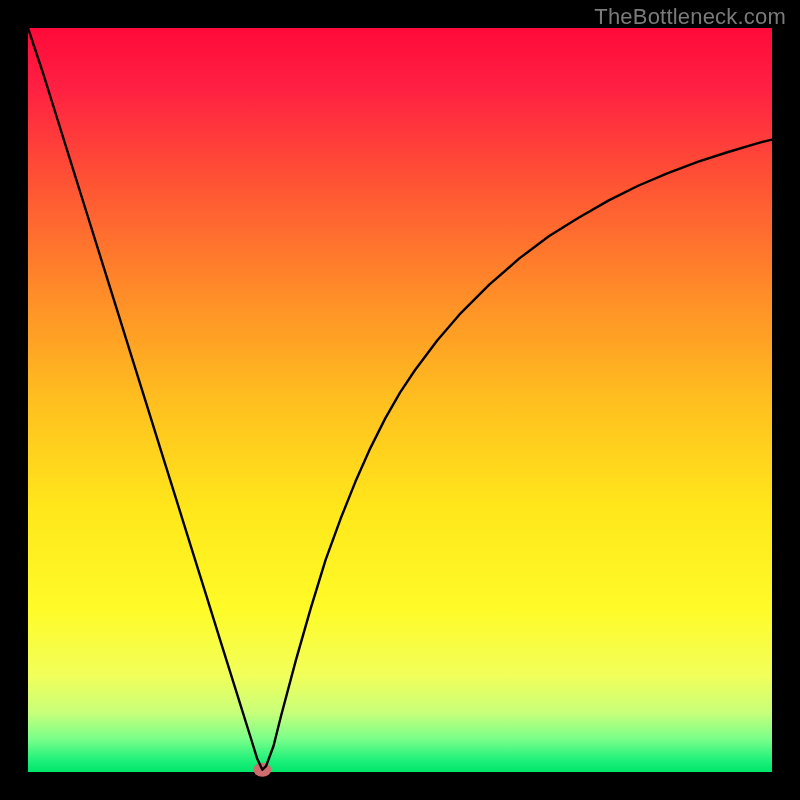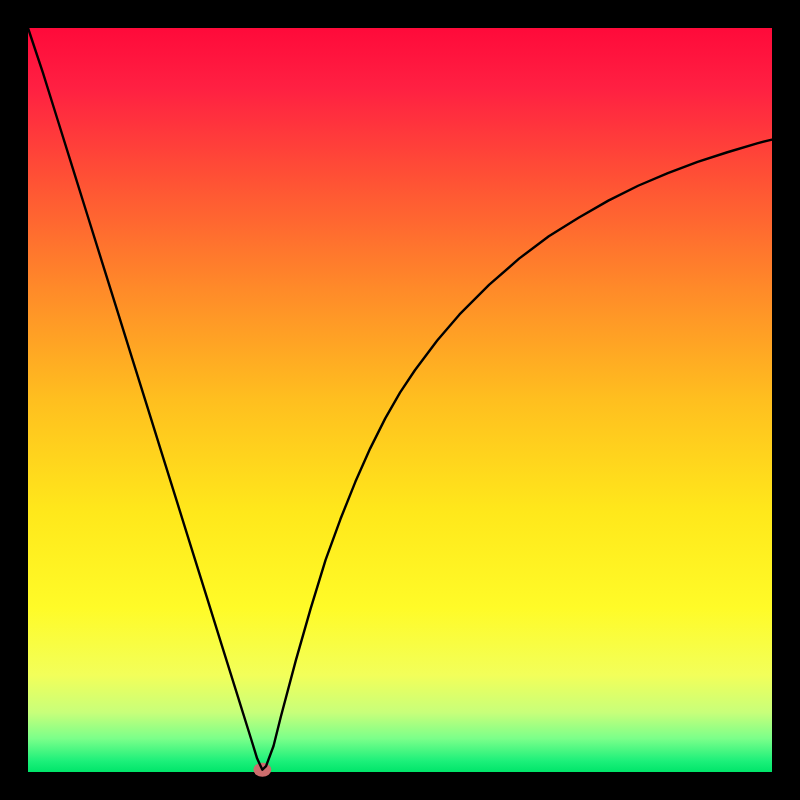--- a/index.html
+++ b/index.html
@@ -26,20 +26,21 @@
     letter-spacing: 0.2px;
   }
   svg {
     display: block;
   }
 </style>
 </head>
 <body>
 
 <div class="chart-wrap">
+  <div class="attribution">TheBottleneck.com</div>
   <svg id="chart-svg" width="800" height="800" viewBox="0 0 800 800">
     <defs>
       <linearGradient id="bg-grad" x1="0" y1="0" x2="0" y2="1">
           <stop offset="0%" stop-color="#ff0a3a"></stop>
           <stop offset="8%" stop-color="#ff2042"></stop>
           <stop offset="20%" stop-color="#ff5035"></stop>
           <stop offset="35%" stop-color="#ff8a29"></stop>
           <stop offset="50%" stop-color="#ffbf1f"></stop>
           <stop offset="65%" stop-color="#ffe81b"></stop>
           <stop offset="78%" stop-color="#fffb28"></stop>

